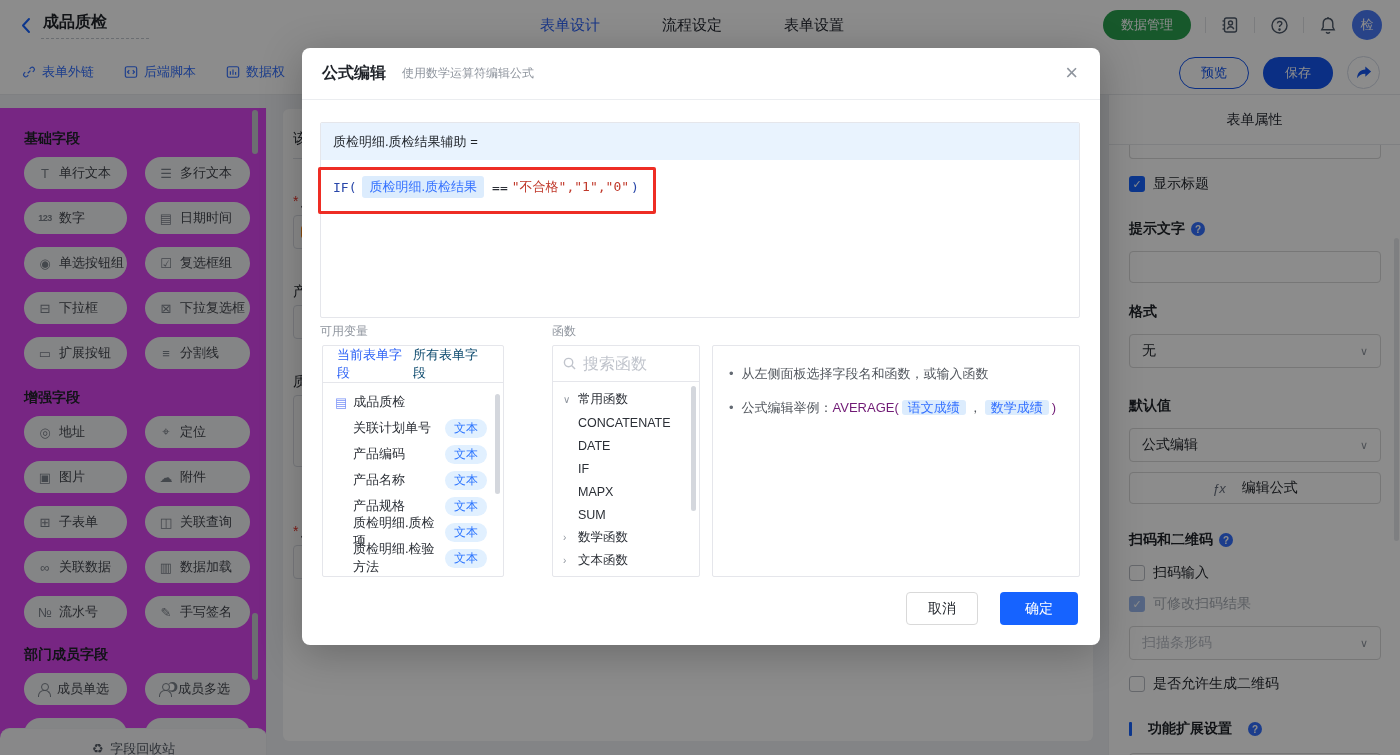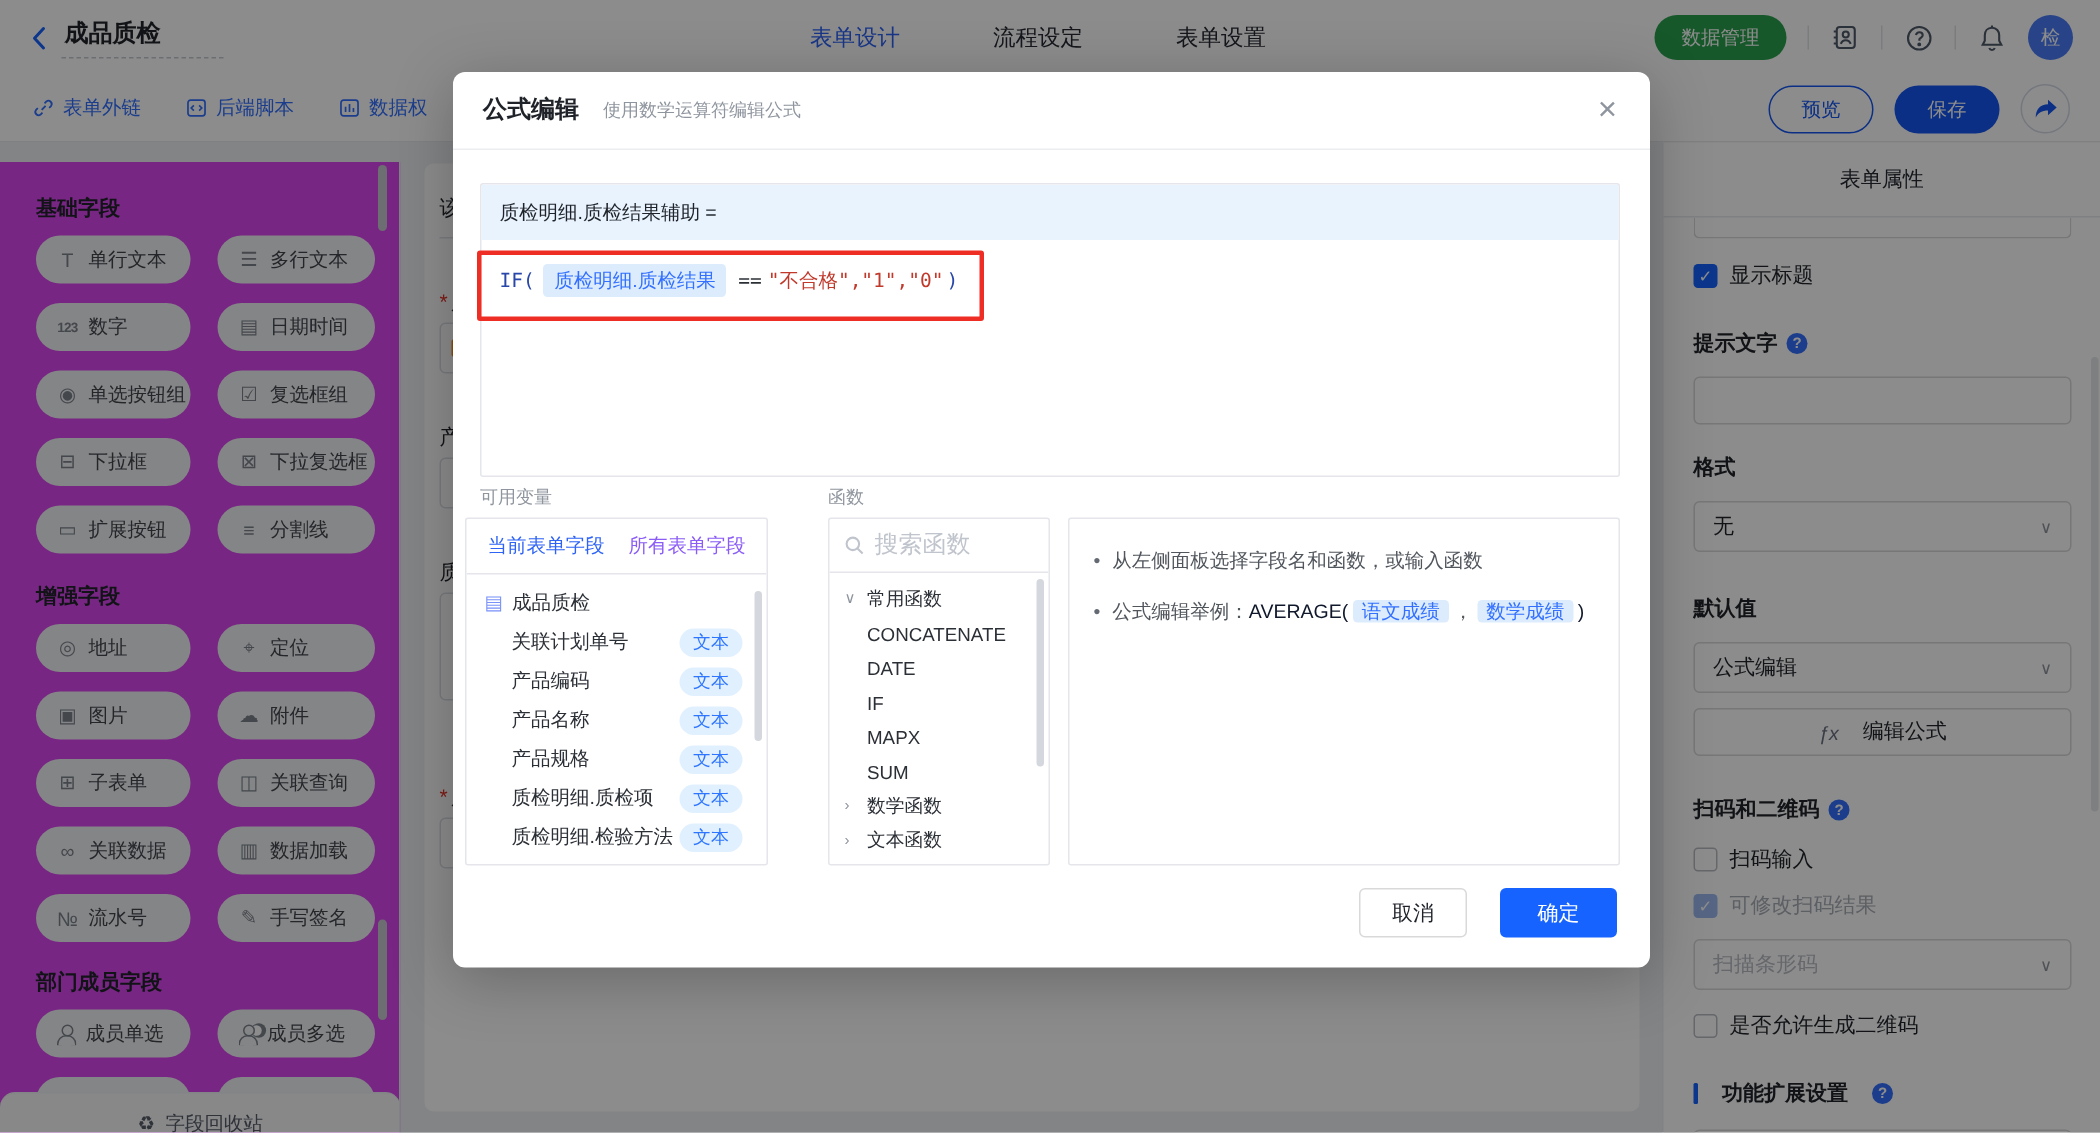--- a/index.html
+++ b/index.html
@@ -94,23 +94,23 @@
   .f-name { height:37px; background:#e9f3fe; display:flex; align-items:center; padding-left:12px; font-size:13px; color:#1f2329; }
   .f-editor { padding:16px 12px; font-family:"DejaVu Sans Mono","Liberation Mono",monospace; font-size:13px; display:flex; align-items:center; flex-wrap:wrap; gap:2px; }
   .tok-kw { color:#2947a9; }
   .tok-op { color:#2b2f36; margin:0 2px; }
   .tok-str { color:#c0392b; }
   .tok-chip { background:#dcecfd; color:#3370ff; border-radius:3px; padding:2px 7px; margin:0 4px; font-family:"Liberation Sans",sans-serif; }
   .annotation { position:absolute; left:16px; top:119px; width:338px; height:47px; border:3px solid #ee2d24; border-radius:2px; pointer-events:none; z-index:70; }
 
   .col-label { position:absolute; top:275px; font-size:12px; color:#8f959e; }
   .m-box { position:absolute; top:297px; height:232px; border:1px solid #e5e6eb; border-radius:2px; background:#fff; overflow:hidden; }
-  .vars-box { left:8px; width:202px; }
+  .vars-box { left:20px; width:182px; }
   .vars-tabs { height:37px; border-bottom:1px solid #e5e6eb; display:flex; align-items:center; justify-content:space-between; padding:0 14px; }
-  .vtab { font-size:13px; color:#8b5cf6; cursor:pointer; }
+  .vtab { font-size:13px; color:#0c4a6e; cursor:pointer; }
   .vtab.active { color:#2e63f6; }
   .tree-row { height:26px; display:flex; align-items:center; font-size:13px; color:#2b2f36; padding-left:12px; }
   .tree-row .doc-ic { color:#7b93f8; font-size:13px; margin-right:6px; }
   .tree-field { padding-left:30px; justify-content:space-between; padding-right:16px; }
   .badge { background:#e1f0ff; color:#2e76ff; font-size:12px; border-radius:10px; padding:1px 9px; flex:none; }
   .vars-list { padding-top:6px; position:relative; }
   .v-thumb { position:absolute; right:3px; top:48px; width:5px; height:100px; background:#d4d7dd; border-radius:3px; }
 
   .fn-box { left:250px; width:148px; }
   .fn-search { height:36px; border-bottom:1px solid #e5e6eb; display:flex; align-items:center; padding:0 10px; gap:7px; }
@@ -118,21 +118,21 @@
   .fn-search input::placeholder { color:#c0c4cc; }
   .fn-row { height:23px; display:flex; align-items:center; font-size:12.5px; color:#2b2f36; padding-left:10px; gap:5px; }
   .fn-row .caret { color:#8f959e; font-size:10px; width:10px; }
   .fn-item { padding-left:25px; cursor:pointer;align-items:center; }
   .fn-list { padding-top:6px; position:relative; }
   .f-thumb { position:absolute; right:3px; top:40px; width:5px; height:125px; background:#d4d7dd; border-radius:3px; }
 
   .help-box { left:410px; width:368px; padding:18px 16px; }
   .help-line { font-size:13px; color:#51565d; display:flex; align-items:flex-start; gap:8px; margin-bottom:14px; line-height:20px; flex-wrap:wrap; }
   .bullet { color:#646a73; flex:none; }
-  .tok-fn { color:#0f172a; }
+  .tok-fn { color:#701a75; }
   .help-chip { background:#dcecfd; color:#3370ff; border-radius:3px; padding:0 6px; margin:0 3px; }
 
   .m-footer { position:absolute; right:22px; bottom:20px; display:flex; gap:22px; }
   .btn-cancel { width:72px; height:33px; background:#fff; border:1px solid #d9d9d9; border-radius:4px; font-size:14px; color:#1f2329; cursor:pointer; }
   .btn-ok { width:78px; height:33px; background:#1663ff; border:none; border-radius:4px; font-size:14px; color:#fff; cursor:pointer; }
 
   svg { display:block; }
 </style>
 </head>
 <body>

